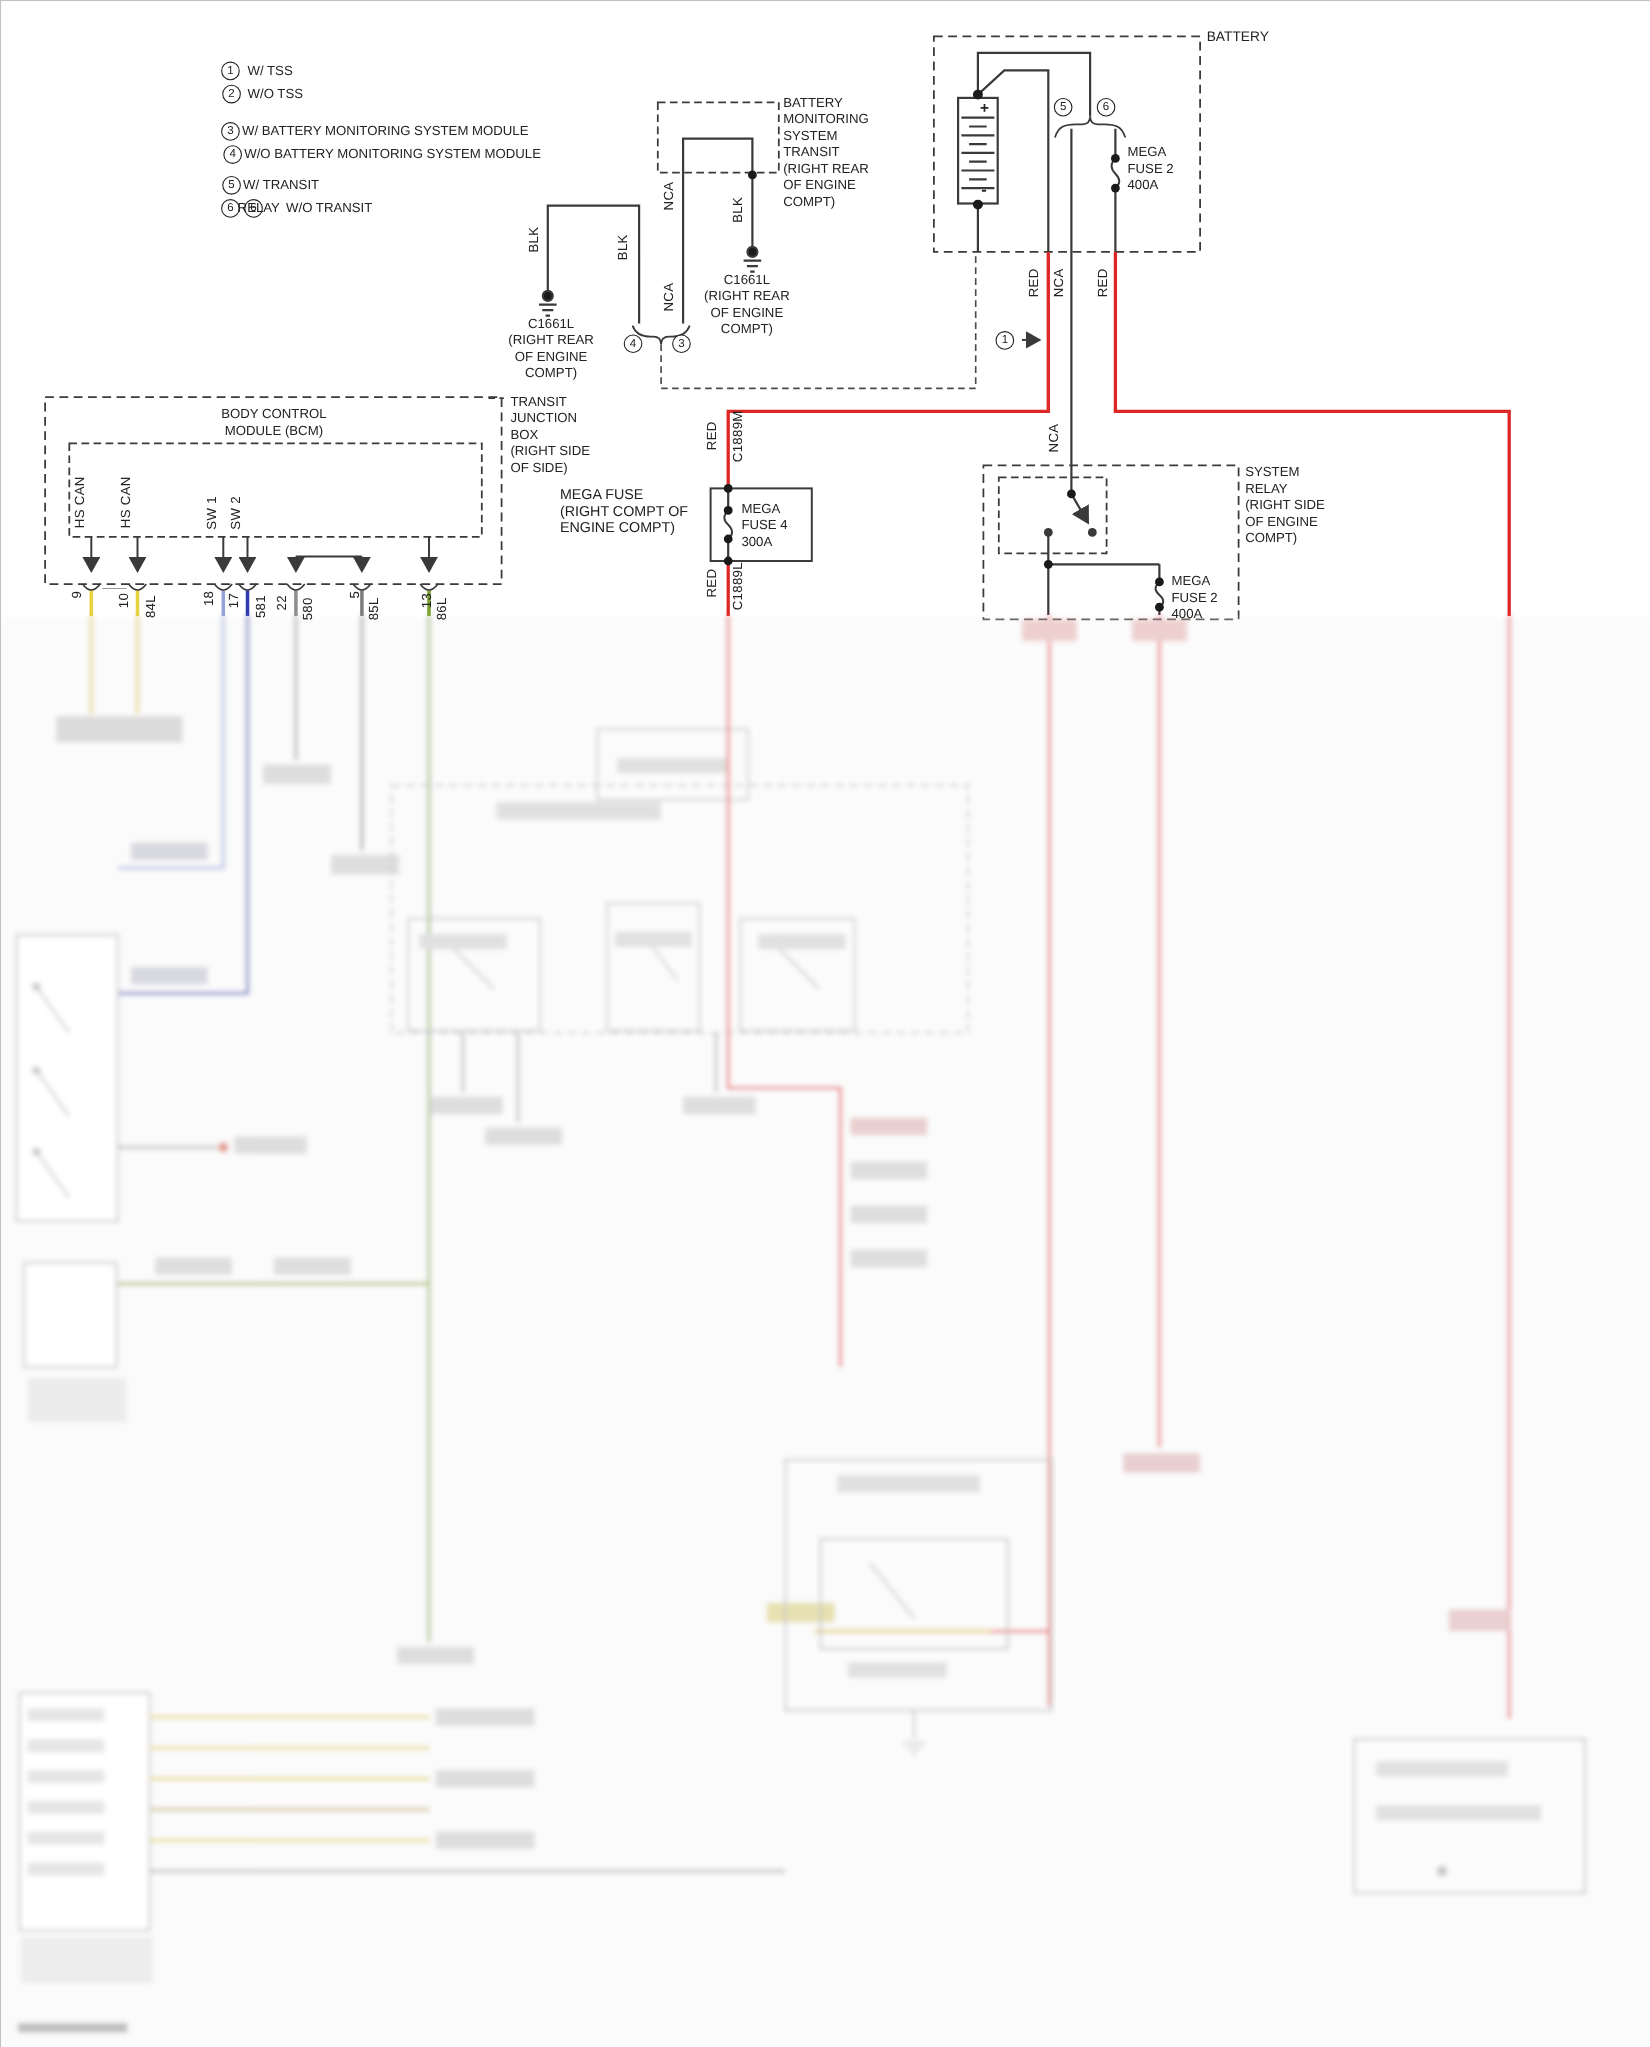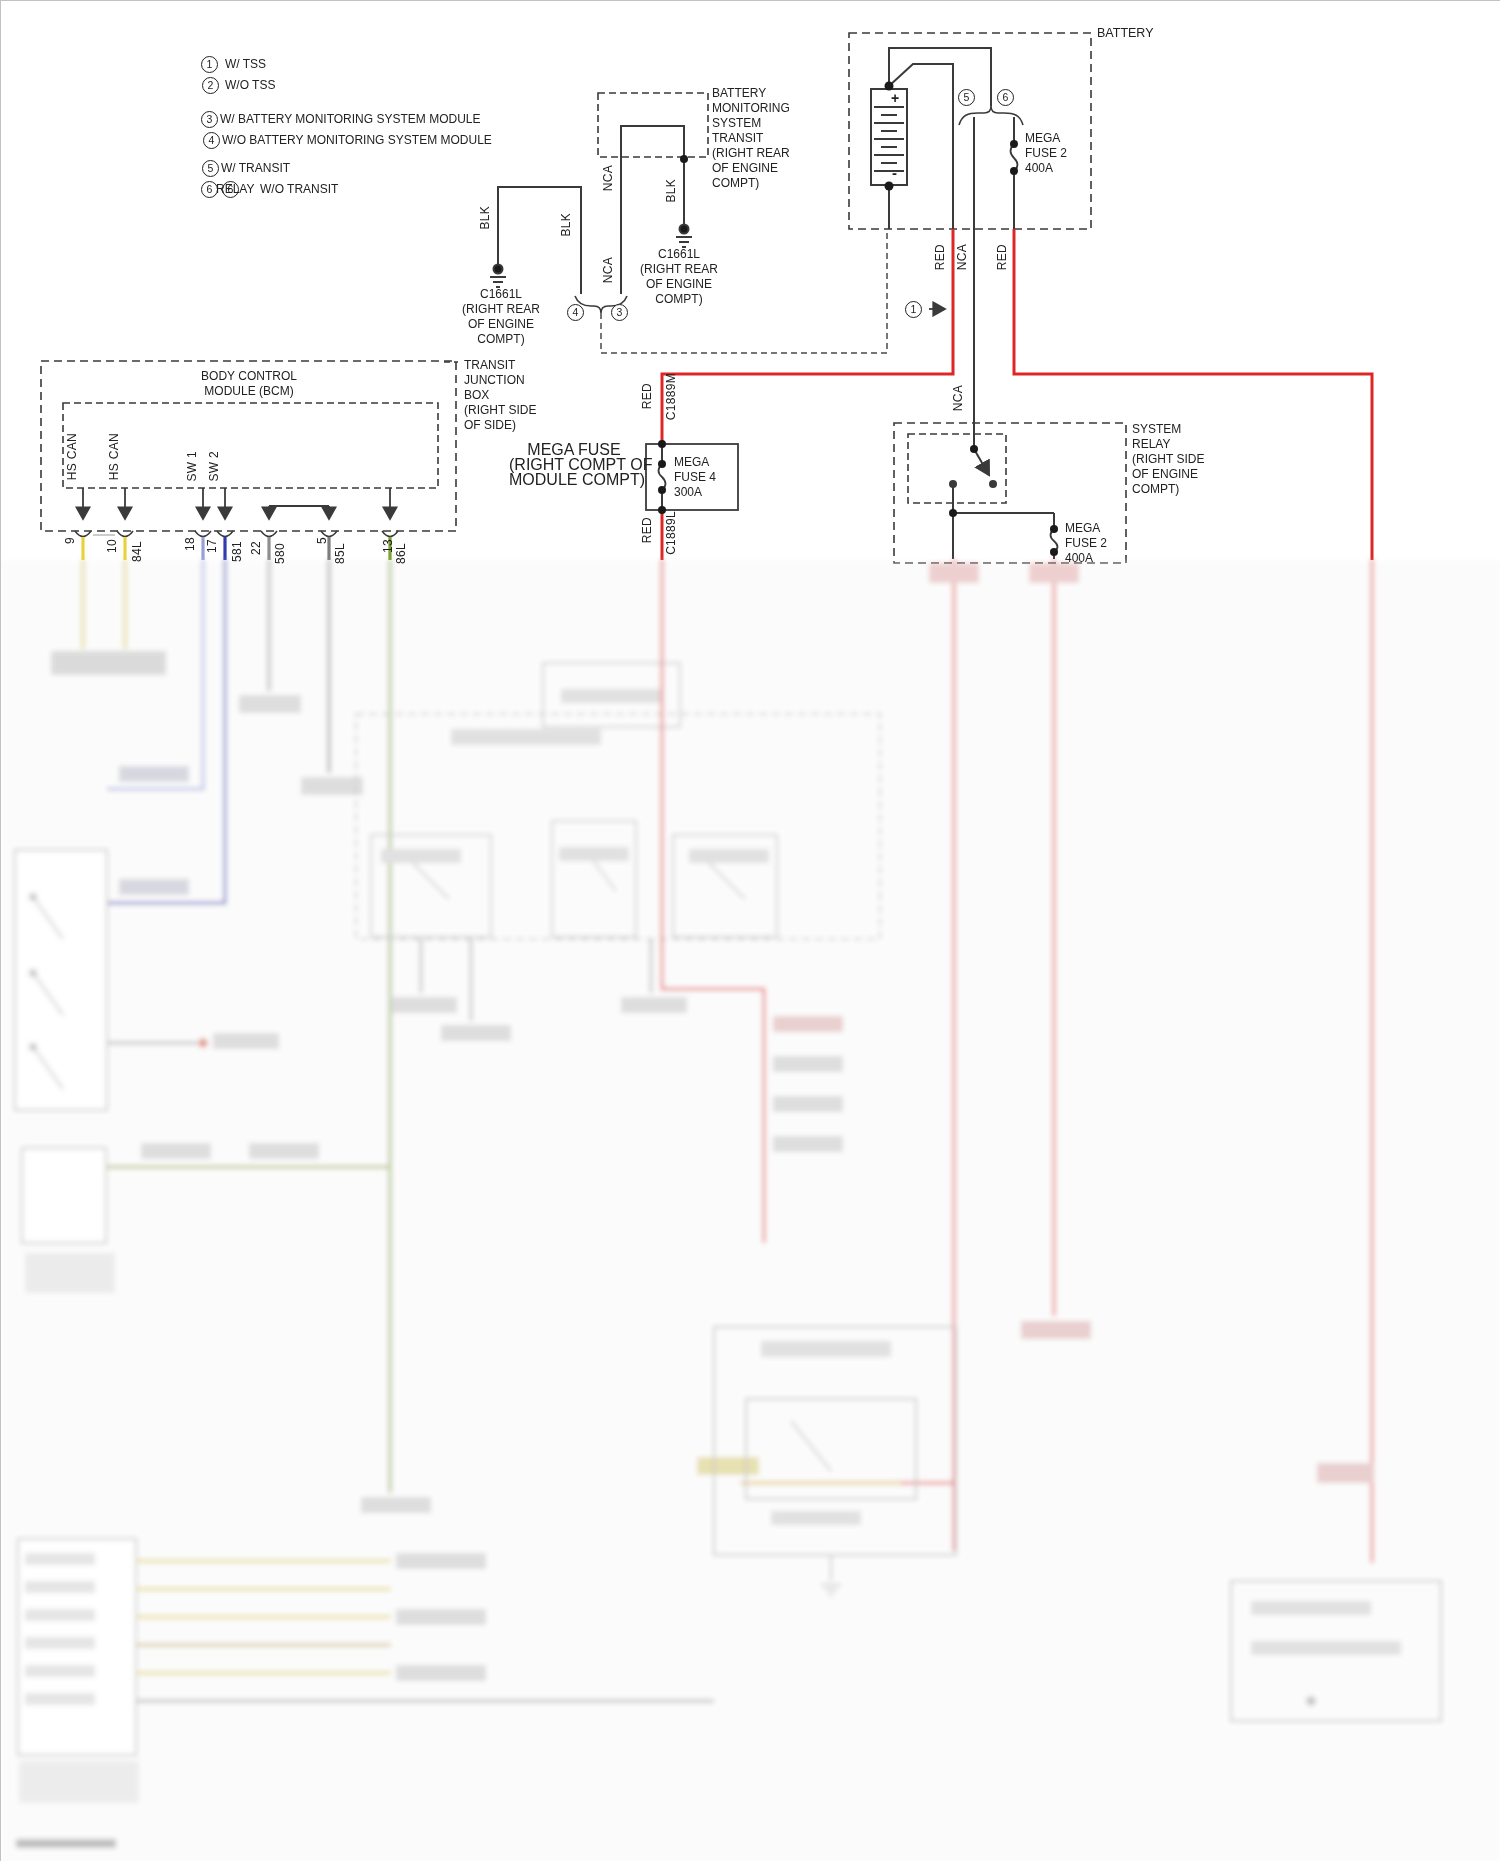--- a/index.html
+++ b/index.html
@@ -2,21 +2,21 @@
 <html><head>
 <meta charset="utf-8">
 <style>
   html,body{margin:0;padding:0;background:#ffffff;}
   #page{position:relative;width:1500px;height:1861px;background:#ffffff;
         border:1px solid #c2c2c2;border-bottom:2px solid #9a9a9a;
         font-family:"Liberation Sans", sans-serif;color:#222;overflow:hidden;}
   svg{position:absolute;left:0;top:0;}
   .lab{position:absolute;font-size:12px;line-height:15px;white-space:nowrap;}
   .clab{position:absolute;font-size:12px;line-height:15px;text-align:center;white-space:nowrap;}
-  .rlab{position:absolute;font-size:16px;line-height:15px;text-align:center;white-space:nowrap;}
+  .rlab{position:absolute;font-size:13px;line-height:15px;text-align:left;white-space:nowrap;}
   .vlab{position:absolute;writing-mode:vertical-rl;transform:rotate(180deg);
         font-size:12px;white-space:nowrap;letter-spacing:.3px;}
   .circ{position:absolute;width:15px;height:15px;border:1.3px solid #222;border-radius:50%;
         font-size:10.5px;line-height:15px;text-align:center;background:#fff;}
   .big{font-size:12.5px;}
 </style>
 </head>
 <body>
 
 <div id="page">
@@ -280,21 +280,21 @@
   <div class="clab" style="left:618px;top:291px;width:120px">COMPT)</div>
   <div class="clab" style="left:440px;top:286px;width:120px">C1661L</div>
   <div class="clab" style="left:440px;top:301px;width:120px">(RIGHT REAR</div>
   <div class="clab" style="left:440px;top:316px;width:120px">OF ENGINE</div>
   <div class="clab" style="left:440px;top:331px;width:120px">COMPT)</div>
   <span class="circ" style="left:566px;top:303px">4</span>
   <span class="circ" style="left:610px;top:303px">3</span>
 
   <div class="rlab" style="left:508px;top:441px;width:130px">MEGA FUSE</div>
   <div class="rlab" style="left:508px;top:456px;width:130px">(RIGHT COMPT OF</div>
-  <div class="rlab" style="left:508px;top:471px;width:130px">MODULE COMPT)</div>
+  <div class="rlab" style="left:508px;top:471px;width:130px">ENGINE COMPT)</div>
   <span class="lab" style="left:673px;top:454px">MEGA</span>
   <span class="lab" style="left:673px;top:469px">FUSE 4</span>
   <span class="lab" style="left:673px;top:484px">300A</span>
   <span class="vlab" style="left:639px;top:382px">RED</span>
   <span class="vlab" style="left:663px;top:372px">C1889M</span>
   <span class="vlab" style="left:639px;top:516px">RED</span>
   <span class="vlab" style="left:663px;top:510px">C1889L</span>
 
   <span class="lab" style="left:1131px;top:421px">SYSTEM</span>
   <span class="lab" style="left:1131px;top:436px">RELAY</span>

